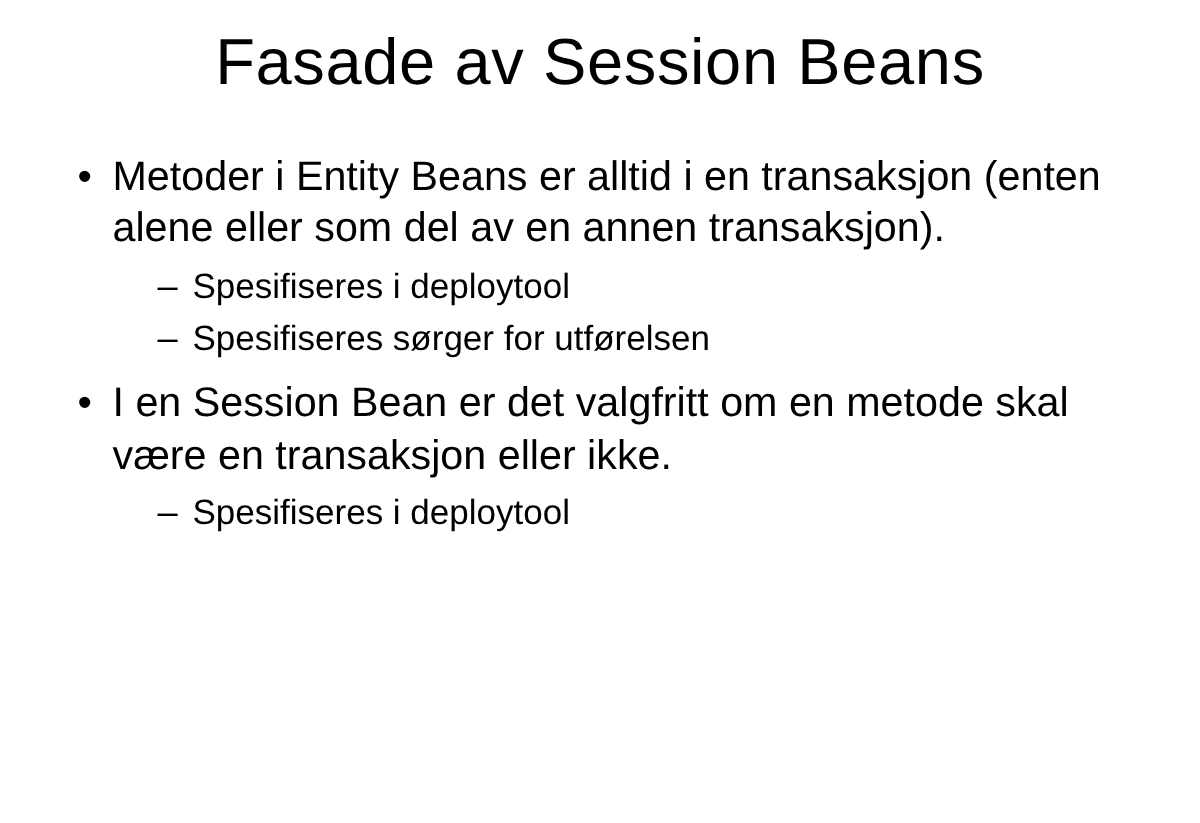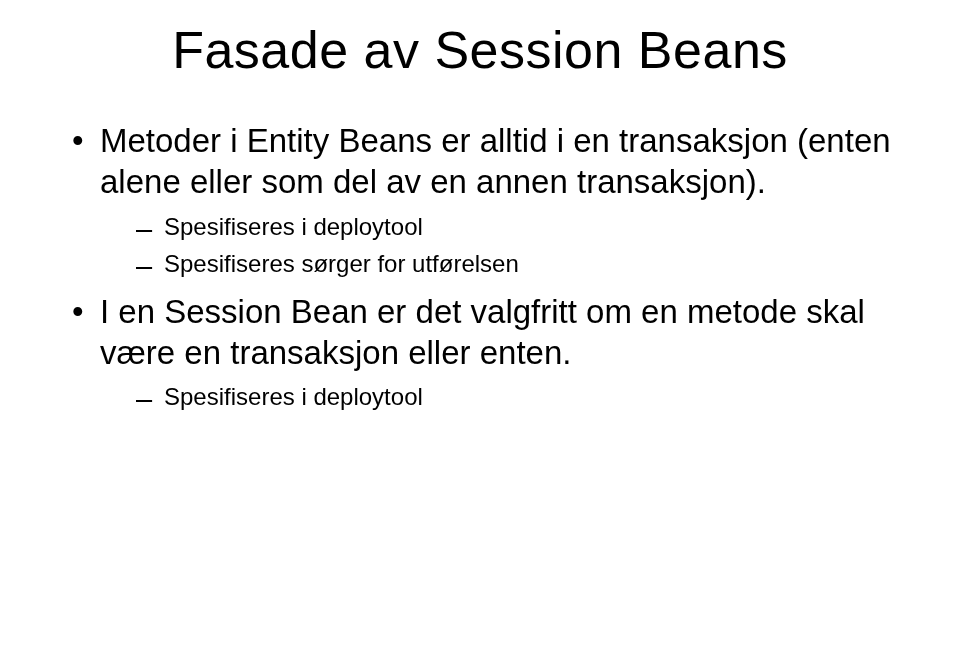--- a/index.html
+++ b/index.html
@@ -19,21 +19,21 @@
   }
   .title {
     font-size: 52px;
     font-weight: 400;
     text-align: center;
     margin: 0 0 40px 0;
     letter-spacing: 0.5px;
   }
   ul.top {
     list-style: none;
-    margin: 16px;
+    margin: 6px;
     padding: 0;
   }
   ul.top > li {
     position: relative;
     padding-left: 34px;
     font-size: 33px;
     line-height: 1.25;
     margin-bottom: 8px;
   }
   ul.top > li::before {
@@ -45,21 +45,21 @@
     line-height: 1.25;
   }
   ul.sub {
     list-style: none;
     margin: 8px 0 12px 0;
     padding: 0 0 0 36px;
   }
   ul.sub > li {
     position: relative;
     padding-left: 28px;
-    font-size: 24px;
+    font-size: 28px;
     line-height: 1.3;
     margin-bottom: 6px;
   }
   ul.sub > li::before {
     content: "–";
     position: absolute;
     left: 0;
     top: 0;
     font-size: 29px;
     line-height: 1.3;
@@ -77,21 +77,21 @@
       <ul class="sub">
         <li>
           <span>Spesifiseres i deploytool</span>
         </li>
         <li>
           <span>Spesifiseres sørger for utførelsen</span>
         </li>
       </ul>
     </li>
     <li>
-      <span>I en Session Bean er det valgfritt om en metode skal være en transaksjon eller enten.</span>
+      <span>I en Session Bean er det valgfritt om en metode skal være en transaksjon eller ikke.</span>
       <ul class="sub">
         <li>
           <span>Spesifiseres i deploytool</span>
         </li>
       </ul>
     </li>
   </ul>
 </div>
 
 </body></html>

